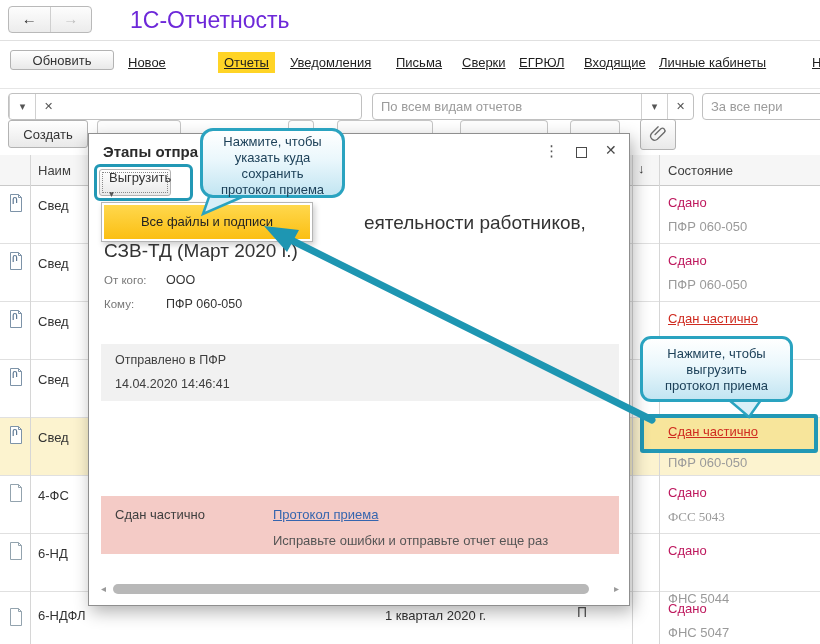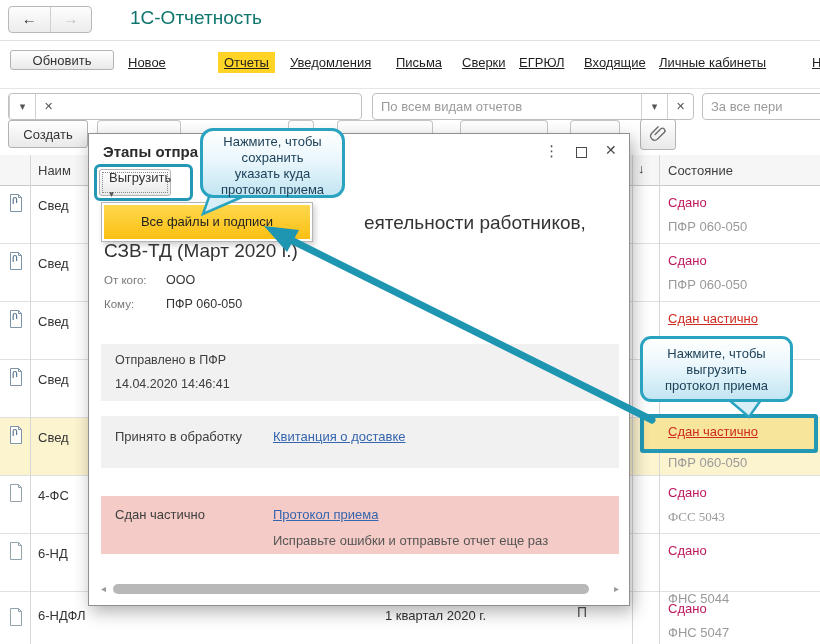--- a/index.html
+++ b/index.html
@@ -43,21 +43,21 @@
 </style>
 </head>
 <body>
 
 <div id="screen">
 
   <div style="position:absolute;left:8px;top:6px;width:84px;height:27px;border:1px solid #b9b9b9;border-radius:4px;background:linear-gradient(#fdfdfd,#ececec);display:flex;">
     <div style="flex:1;text-align:center;font-size:15px;font-weight:bold;color:#333;padding-top:3px;border-right:1px solid #cfcfcf;"><span>←</span></div>
     <div style="flex:1;text-align:center;font-size:15px;font-weight:bold;color:#bfbfbf;padding-top:3px;"><span>→</span></div>
   </div>
-  <div style="position:absolute;left:130px;top:7px;font-size:19px;color:#0f766e;">1С-Отчетность</div>
+  <div style="position:absolute;left:130px;top:7px;font-size:23px;color:#6d28d9;">1С-Отчетность</div>
   <div class="hline" style="top:40px;"></div>
 
   <button class="btn" style="left:10px;top:50px;width:104px;height:20px;">Обновить</button>
   <span class="hlink" style="left:128px;">Новое</span>
   <span class="hlink" style="left:218px;top:52px;background:#ffd426;padding:3px 6px;">Отчеты</span>
   <span class="hlink" style="left:290px;">Уведомления</span>
   <span class="hlink" style="left:396px;">Письма</span>
   <span class="hlink" style="left:462px;">Сверки</span>
   <span class="hlink" style="left:519px;">ЕГРЮЛ</span>
   <span class="hlink" style="left:584px;">Входящие</span>
@@ -204,24 +204,20 @@
     <div style="position:absolute;left:15px;top:140px;font-size:11.5px;color:#777;">От кого:</div>
     <div style="position:absolute;left:77px;top:139px;font-size:12.5px;color:#333;">ООО</div>
     <div style="position:absolute;left:15px;top:164px;font-size:11.5px;color:#777;">Кому:</div>
     <div style="position:absolute;left:77px;top:163px;font-size:12.5px;color:#333;">ПФР 060-050</div>
 
     <div class="graybox" style="top:210px;height:57px;">
       <div style="position:absolute;left:14px;top:9px;font-size:12.5px;color:#3e3e3e;">Отправлено в ПФР</div>
       <div style="position:absolute;left:14px;top:33px;font-size:12.5px;color:#3e3e3e;">14.04.2020 14:46:41</div>
     </div>
 
-    <div class="graybox" style="top:282px;height:52px;">
-      <div style="position:absolute;left:14px;top:13px;font-size:13px;color:#3e3e3e;">Принято в обработку</div>
-      <span class="dlink" style="position:absolute;left:172px;top:13px;">Квитанция о доставке</span>
-    </div>
 
     <div class="pinkbox" style="top:362px;height:58px;">
       <div style="position:absolute;left:14px;top:11px;font-size:13px;color:#3e3e3e;">Сдан частично</div>
       <span class="dlink" style="position:absolute;left:172px;top:11px;">Протокол приема</span>
       <div style="position:absolute;left:172px;top:37px;font-size:13px;color:#555;">Исправьте ошибки и отправьте отчет еще раз</div>
     </div>
 
     <div style="position:absolute;left:12px;top:448px;width:518px;height:14px;">
       <span style="position:absolute;left:0;top:1px;font-size:10px;color:#9a9a9a;">◂</span>
       <div style="position:absolute;left:12px;top:2px;width:476px;height:10px;background:#b8b8b8;border-radius:5px;"></div>
@@ -231,22 +227,22 @@
 
   <svg class="overlay" width="820" height="644">
     <line x1="652" y1="420" x2="293" y2="241" stroke="#1e96b2" stroke-width="7" stroke-linecap="round"></line>
     <polygon points="264,226 299,230 287,252" fill="#1e96b2"></polygon>
     <polygon points="210,194 242,197 203,214" fill="#d9eff8" stroke="#2aa3c0" stroke-width="2.5"></polygon>
     <polygon points="729,400 761,400 749,417" fill="#d9eff8" stroke="#2aa3c0" stroke-width="2.5"></polygon>
   </svg>
 
   <div class="bubble" style="left:200px;top:128px;width:145px;height:70px;">
     <div>Нажмите, чтобы</div>
+    <div>указать куда</div>
     <div>сохранить</div>
-    <div>указать куда</div>
     <div>протокол приема</div>
   </div>
   <div class="bubble" style="left:640px;top:336px;width:153px;height:66px;border-radius:11px;padding-top:7px;">
     <div>Нажмите, чтобы</div>
     <div>выгрузить</div>
     <div>протокол приема</div>
   </div>
 
 </div>
 

